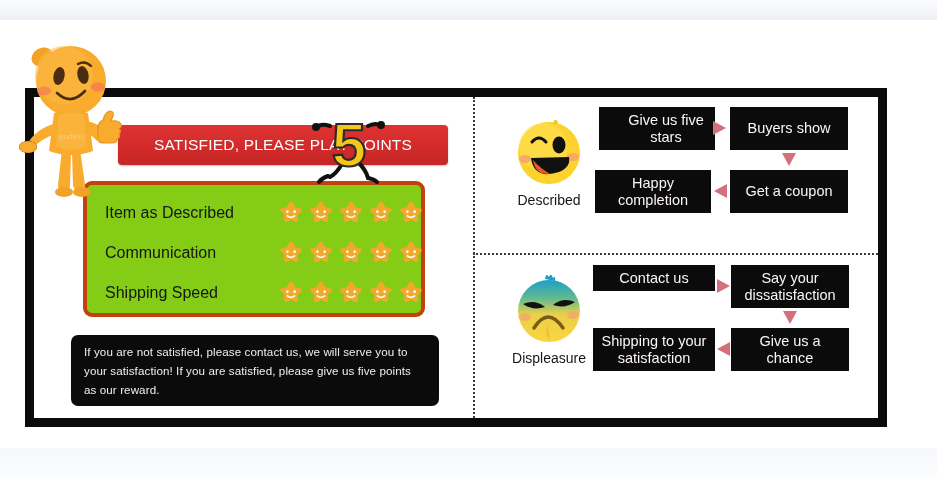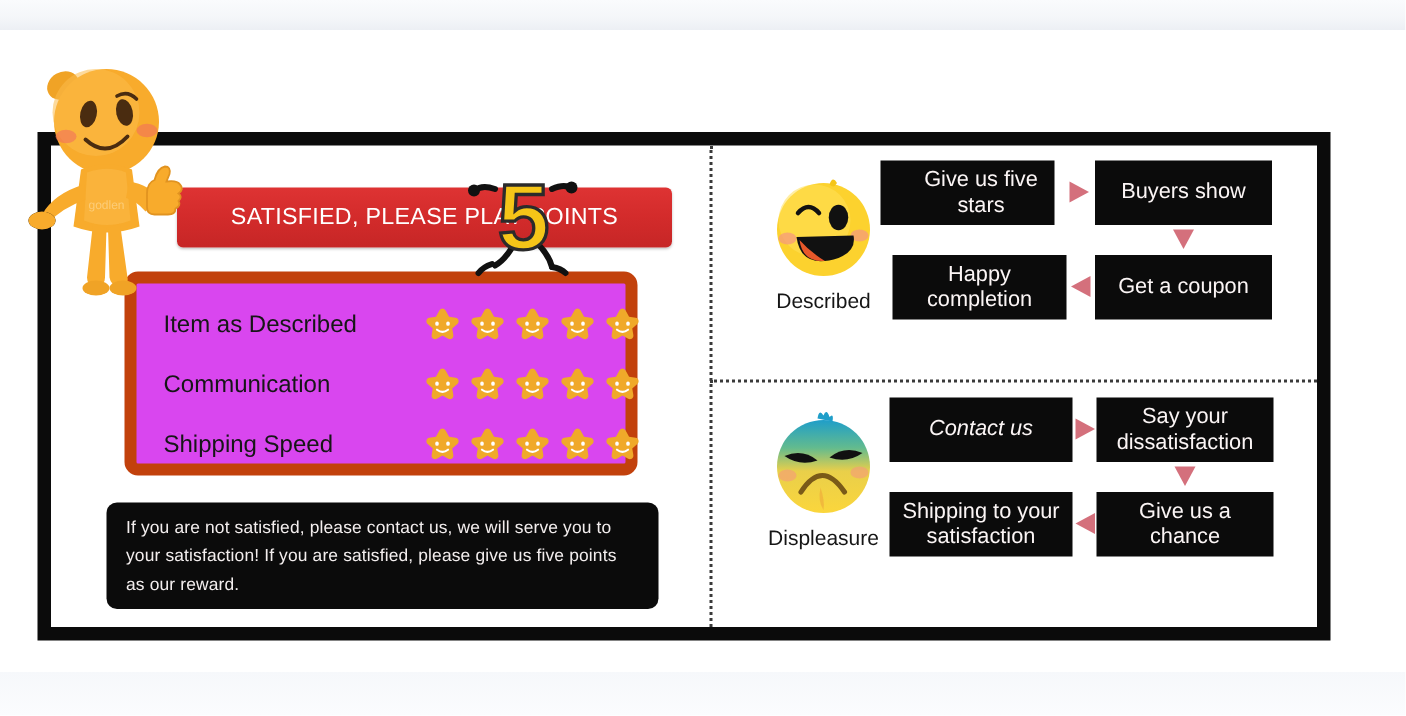--- a/index.html
+++ b/index.html
@@ -114,23 +114,23 @@
   }
 
   
   .rating-box {
     position: absolute;
     left: 49px;
     top: 84px;
     width: 342px;
     height: 136px;
     box-sizing: border-box;
-    border: 8px solid #c2410c;
+    border: 4px solid #c2410c;
     border-radius: 9px;
-    background: #d946ef;
+    background: #84cc16;
     z-index: 4;
   }
   .rating-row {
     position: absolute;
     left: 0; right: 0;
     height: 40px;
     display: flex;
     align-items: center;
   }
   .rating-row:nth-of-type(1) { top: 8px; }
@@ -210,27 +210,27 @@
     display: flex;
     align-items: center;
     justify-content: center;
     text-align: center;
     font-size: 14.5px;
     line-height: 17px;
     padding: 2px 6px;
   }
 
   
-  .flow.sat .b1 { left: 114px; top: 10px;  width: 116px; height: 43px; padding-left: 24px; }
+  .flow.sat .b1 { left: 126px; top: 10px;  width: 116px; height: 43px; padding-left: 24px; }
   .flow.sat .b2 { left: 257px; top: 10px;  width: 118px; height: 43px; }
   .flow.sat .b3 { left: 257px; top: 73px;  width: 118px; height: 43px; }
   .flow.sat .b4 { left: 122px; top: 73px;  width: 116px; height: 43px; }
 
   
-  .flow.dis .b1 { left: 120px; top: 10px;  width: 122px; height: 43px; font-style: italic; }
+  .flow.dis .b1 { left: 120px; top: 10px;  width: 122px; height: 26px; }
   .flow.dis .b2 { left: 258px; top: 10px;  width: 118px; height: 43px; }
   .flow.dis .b3 { left: 258px; top: 73px;  width: 118px; height: 43px; }
   .flow.dis .b4 { left: 120px; top: 73px;  width: 122px; height: 43px; }
 
   
   .arrow { position: absolute; width: 0; height: 0; }
   .arrow.right {
     border-top: 7px solid transparent;
     border-bottom: 7px solid transparent;
     border-left: 13px solid #d4707c;

